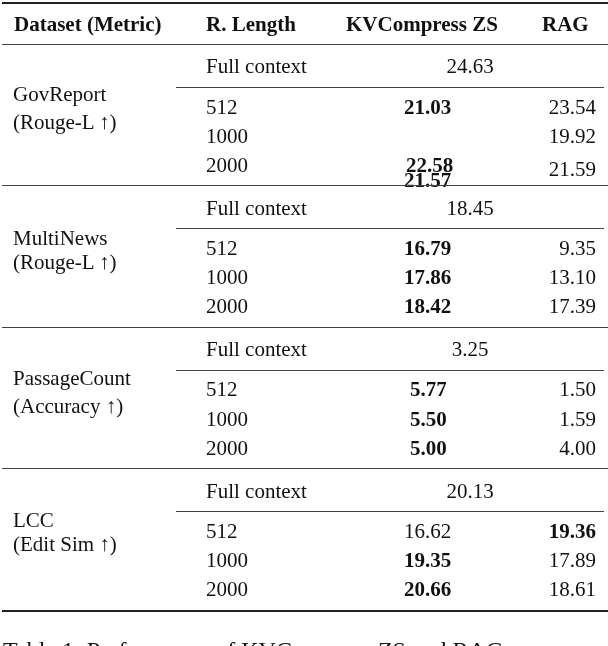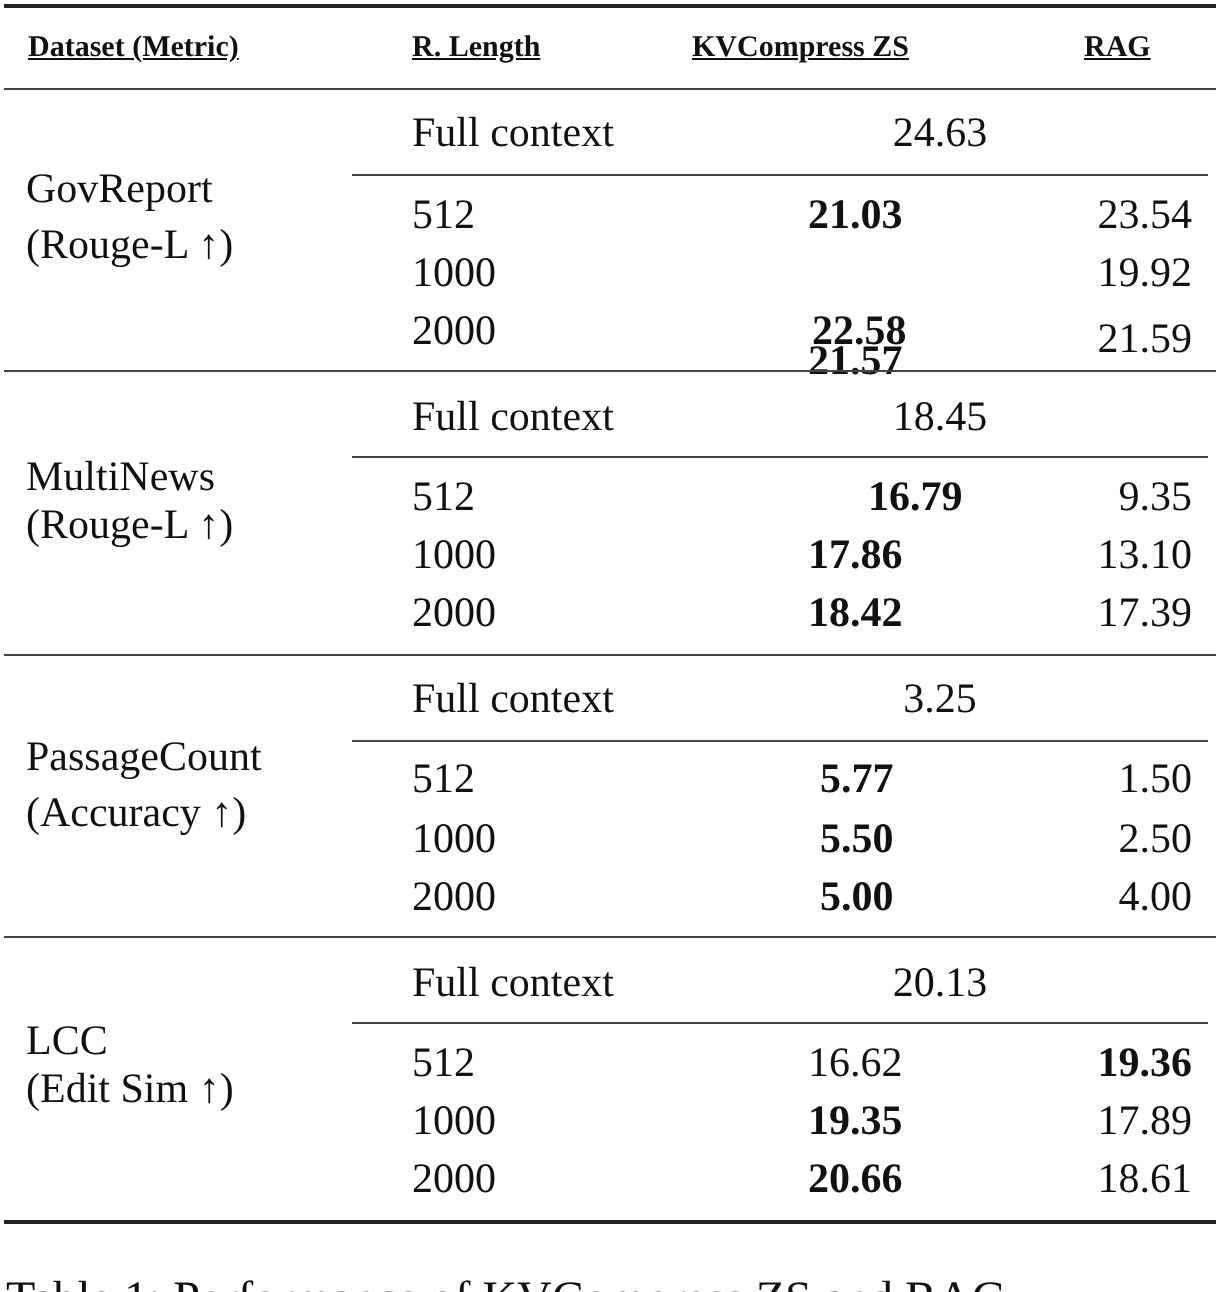--- a/index.html
+++ b/index.html
@@ -9,21 +9,21 @@
       width: 608px; height: 646px; overflow: hidden; position: relative;
       font-family: "Liberation Serif", "DejaVu Serif", serif;
       color: #111;
     }
     .rule { position: absolute; left: 2px; right: 0; background: #222; }
     .rule.thick { height: 2px; }
     .rule.thin { height: 1px; background: #444; }
     .rule.partial { left: 176px; right: 4px; height: 1px; background: #444; }
     .txt { position: absolute; font-size: 21px; line-height: 24px; white-space: nowrap; }
     .b { font-weight: bold; }
-    .hdr { font-weight: bold; font-size: 15px; text-decoration: underline; }
+    .hdr { font-weight: bold; font-size: 21px; }
     .right { text-align: right; }
     .center { text-align: center; }
     .caption { position: absolute; left: 3px; top: 636px; font-size: 24px; line-height: 28px; white-space: nowrap; }
   </style>
 </head>
 <body>
 
 <div>
 
   <div class="rule thick" style="top:2px;"></div>
@@ -58,21 +58,21 @@
   <div class="rule thin" style="top:185px;"></div>
 
   <div>
     <div class="txt" style="left:13px; top:226px;">MultiNews</div>
     <div class="txt" style="left:13px; top:250px;">(Rouge-L ↑)</div>
     <div class="txt" style="left:206px; top:196px;">Full context</div>
     <div class="txt center" style="left:400px; width:140px; top:196px;">18.45</div>
     <div class="rule partial" style="top:228px;"></div>
 
     <div class="txt" style="left:206px; top:236px;">512</div>
-    <div class="txt b" style="left:404px; top:236px;margin-left:30px;">16.79</div>
+    <div class="txt b" style="left:404px; top:236px;">16.79</div>
     <div class="txt right" style="right:12px; top:236px;">9.35</div>
 
     <div class="txt" style="left:206px; top:265px;">1000</div>
     <div class="txt b" style="left:404px; top:265px;">17.86</div>
     <div class="txt right" style="right:12px; top:265px;">13.10</div>
 
     <div class="txt" style="left:206px; top:294px;">2000</div>
     <div class="txt b" style="left:404px; top:294px;">18.42</div>
     <div class="txt right" style="right:12px; top:294px;">17.39</div>
   </div>
@@ -85,21 +85,21 @@
     <div class="txt" style="left:206px; top:337px;">Full context</div>
     <div class="txt center" style="left:400px; width:140px; top:337px;">3.25</div>
     <div class="rule partial" style="top:370px;"></div>
 
     <div class="txt" style="left:206px; top:377px;">512</div>
     <div class="txt b" style="left:410px; top:377px;">5.77</div>
     <div class="txt right" style="right:12px; top:377px;">1.50</div>
 
     <div class="txt" style="left:206px; top:407px;">1000</div>
     <div class="txt b" style="left:410px; top:407px;">5.50</div>
-    <div class="txt right" style="right:12px; top:407px;">2.50</div>
+    <div class="txt right" style="right:12px; top:407px;">1.59</div>
 
     <div class="txt" style="left:206px; top:436px;">2000</div>
     <div class="txt b" style="left:410px; top:436px;">5.00</div>
     <div class="txt right" style="right:12px; top:436px;">4.00</div>
   </div>
 
   <div class="rule thin" style="top:468px;"></div>
 
   <div>
     <div class="txt" style="left:13px; top:508px;">LCC</div>

